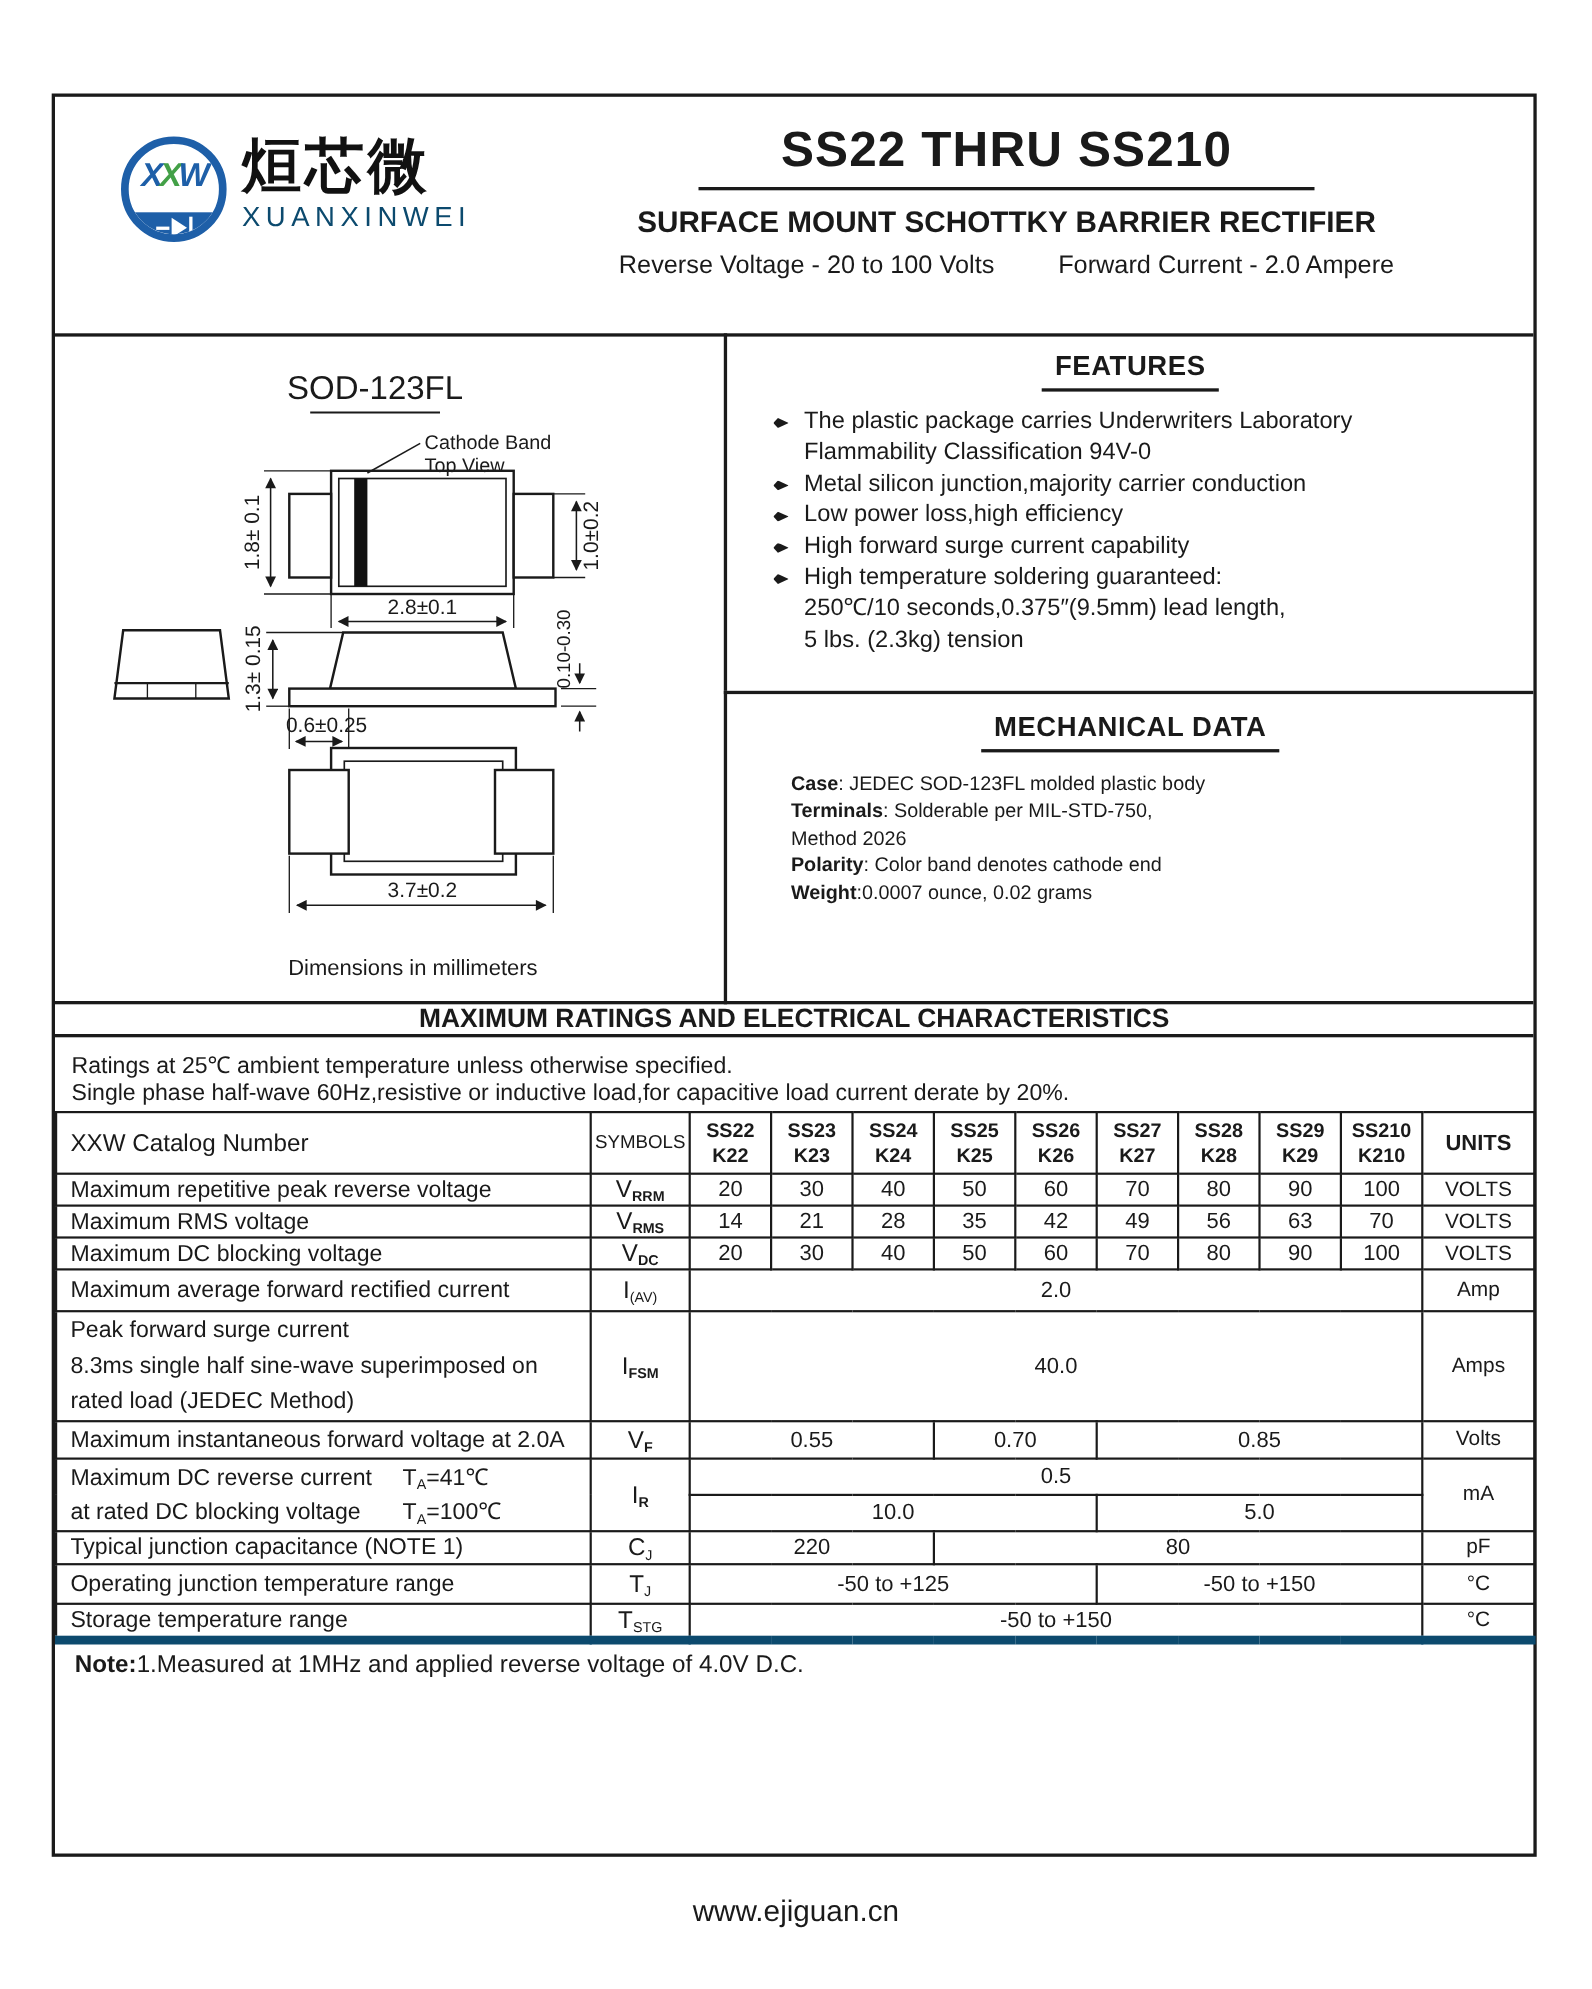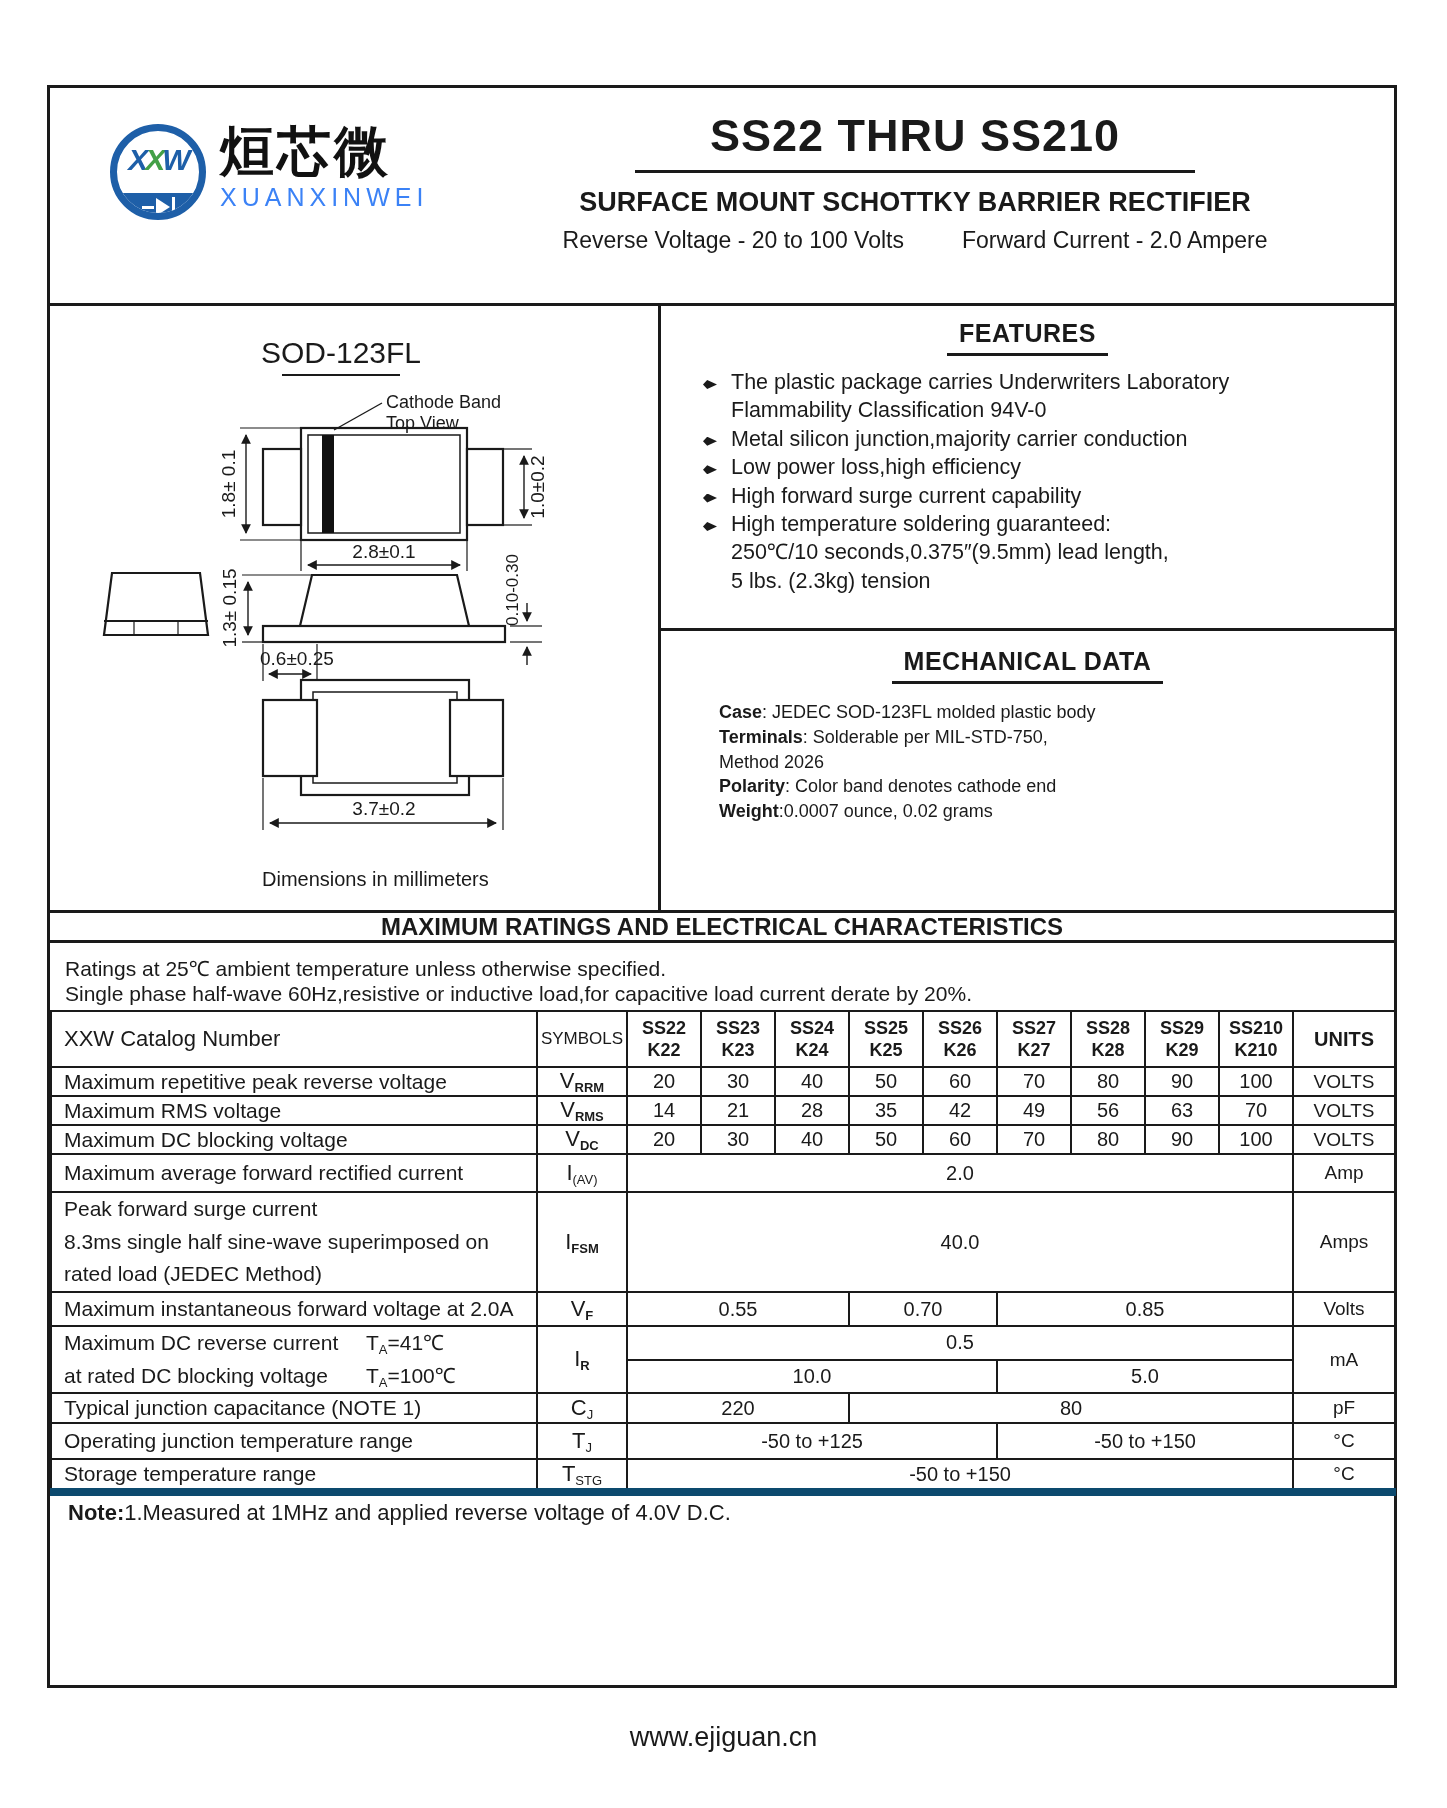--- a/index.html
+++ b/index.html
@@ -11,21 +11,21 @@
   .hdr { position:absolute; left:0; top:0; width:100%; height:215px; border-bottom:3px solid #1a1a1a; }
   .logo { position:absolute; left:60px; top:36px; display:flex; gap:14px; align-items:flex-start; }
   .logo-circle { position:relative; width:82px; height:82px; border:7px solid #1e5fa8; border-radius:50%; overflow:hidden; background:#fff; }
   .logo-xxw { display:block; text-align:center; margin-top:12px; font-size:30px; font-weight:700; font-style:italic; letter-spacing:-3px; }
   .lx1, .lw { color:#1e5fa8; } .lx2 { color:#43a047; }
   .logo-band { position:absolute; left:-8px; right:-8px; bottom:-8px; height:28px; background:#1e5fa8; display:flex; align-items:center; justify-content:center; gap:2px; }
   .dio-line { width:12px; height:3px; background:#fff; }
   .dio-tri { width:0; height:0; border-top:9px solid transparent; border-bottom:9px solid transparent; border-left:14px solid #fff; }
   .dio-bar { width:3px; height:20px; background:#fff; }
   .logo-cn { font-size:54px; font-weight:700; letter-spacing:3px; line-height:1.0; color:#111; }
-  .logo-en { font-size:25px; letter-spacing:5px; color:#3b82f6; margin-top:5px; }
+  .logo-en { font-size:25px; letter-spacing:5px; color:#0c4a6e; margin-top:5px; }
   .titleblock { position:absolute; left:400px; top:22px; width:930px; text-align:center; }
   .title { font-size:45px; font-weight:700; letter-spacing:1px; }
   .title-rule { width:560px; height:3px; background:#1a1a1a; margin:8px auto 0; }
   .subtitle { font-size:27px; font-weight:700; margin-top:14px; }
   .voltline { font-size:23px; margin-top:9px; display:flex; justify-content:center; gap:58px; }
 
   
   .pkg { position:absolute; left:0; top:215px; }
   .features { position:absolute; left:608px; top:215px; width:733px; height:325px; border-left:3px solid #1a1a1a; }
   .mech { position:absolute; left:608px; top:540px; width:733px; height:282px; border-left:3px solid #1a1a1a; border-top:3px solid #1a1a1a; }

